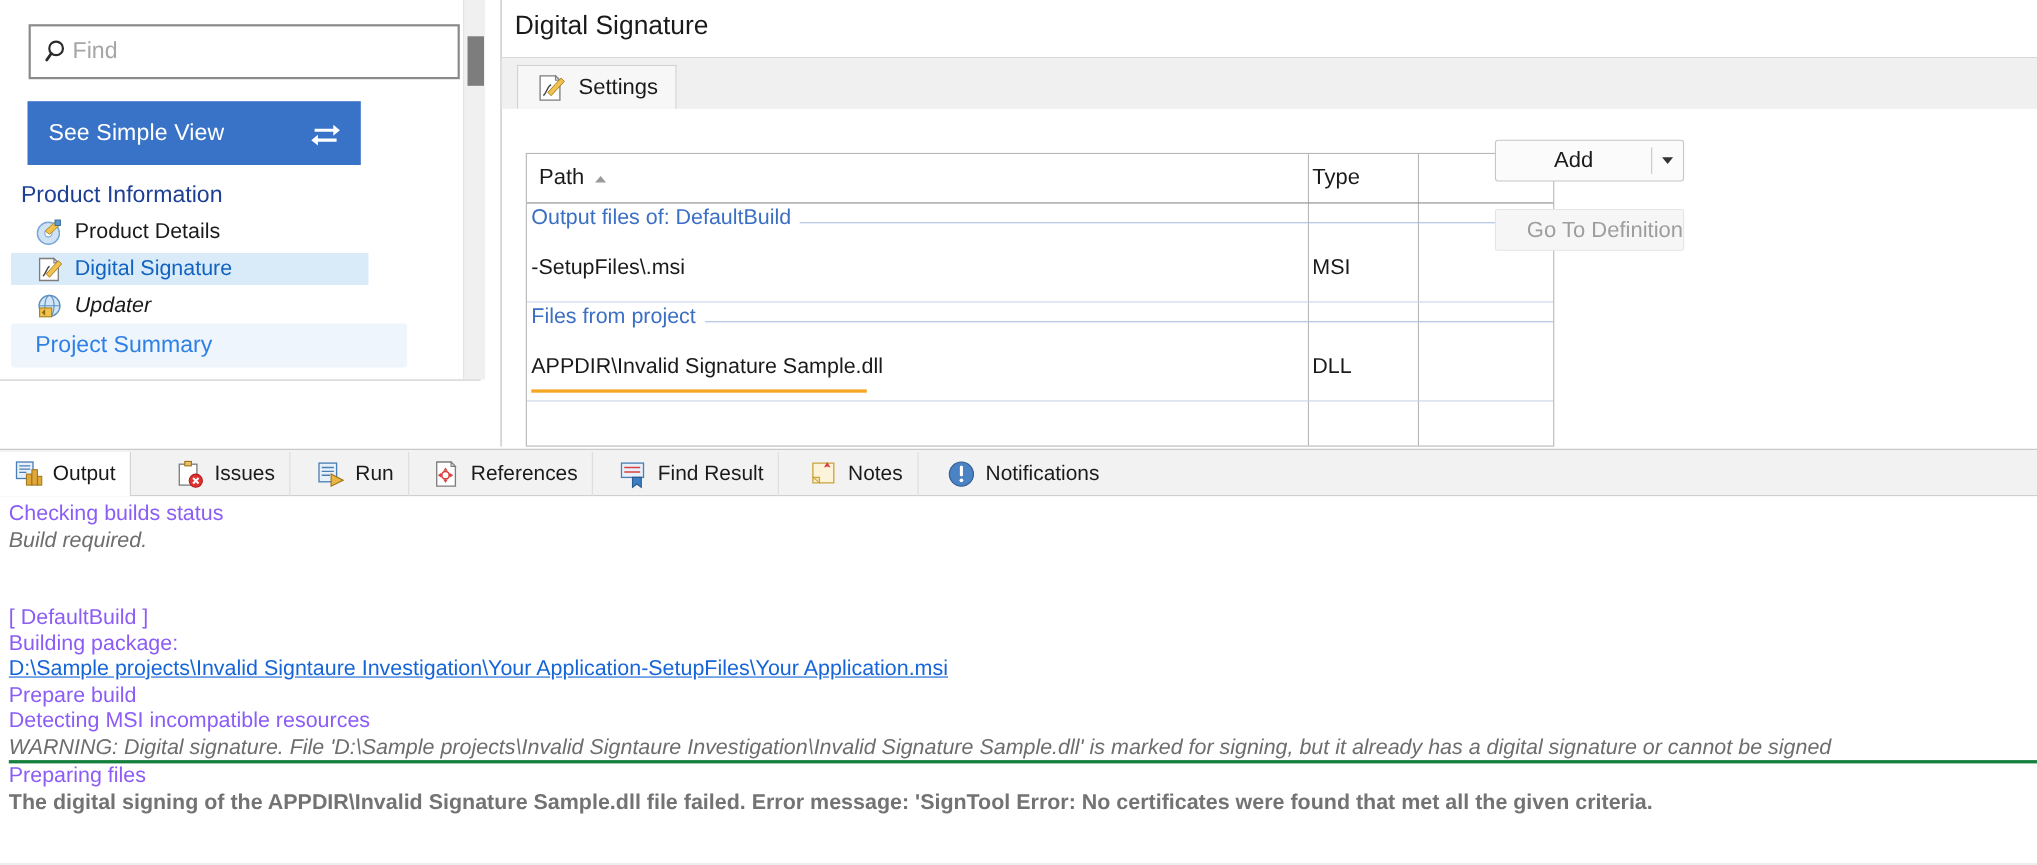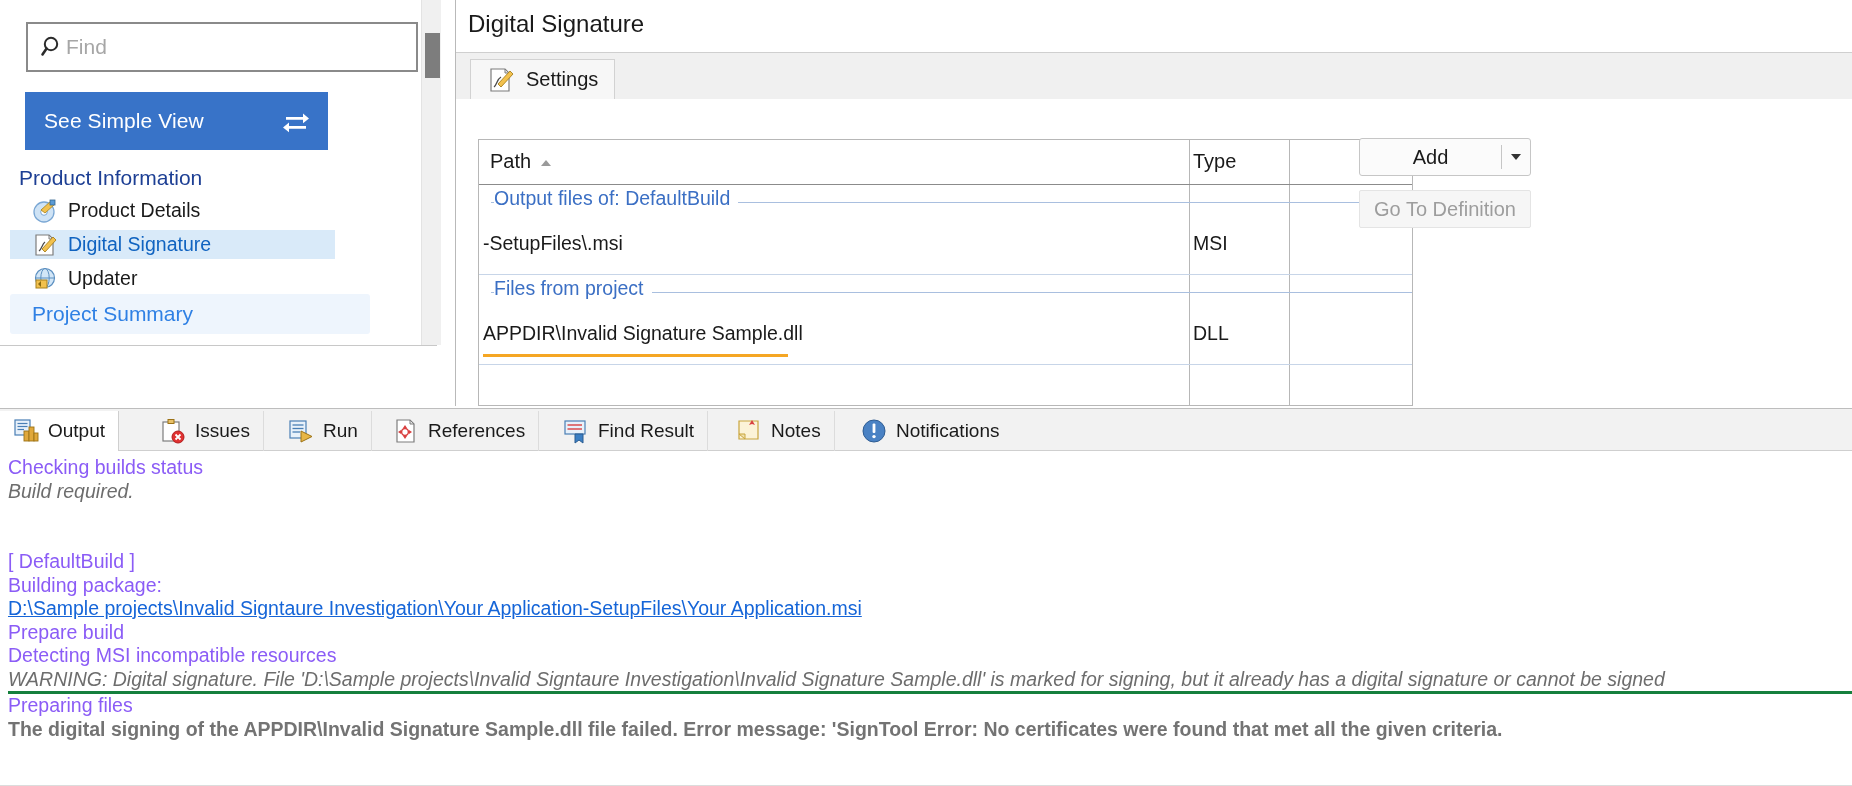--- a/index.html
+++ b/index.html
@@ -50,21 +50,21 @@
   }
   .nav-item {
     position: absolute; left: 10px; width: 325px; height: 29px;
     display: flex; align-items: center; padding-left: 22px; cursor: pointer;
   }
   .nav-item .nav-icon { width: 26px; height: 26px; flex: 0 0 26px; position: relative; margin-right: 10px;}
   .nav-item .nav-label { font-size: 19.5px; color: #1a1a1a; }
   #nav-product-details { top: 196px; }
   #nav-digital-signature { top: 230px; background: #d9eaf9; }
   #nav-digital-signature .nav-label { color: #1063c0; }
-  #nav-updater { top: 264px; }
+  #nav-updater { top: 264px; font-style: italic; }
 
   #project-summary {
     position: absolute; left: 10px; top: 294px; width: 360px; height: 40px;
     background: #eef5fd; border-radius: 3px;
     display: flex; align-items: center; padding-left: 22px; cursor: pointer;
   }
   #project-summary-label { font-size: 21px; color: #2f80e4; }
 
   #sidebar-bottom-strip {
     position: absolute; left: 0; top: 345px; width: 437px; height: 63px;
@@ -120,54 +120,54 @@
   #sort-arrow {
     position: absolute; left: 62px; top: 20px;
     width: 0; height: 0;
     border-left: 5px solid transparent; border-right: 5px solid transparent;
     border-bottom: 6px solid #9a9a9a;
   }
   .grid-group-row {
     position: absolute; left: 0; width: 100%; height: 31px;
   }
   .grid-group-label {
-    position: absolute; left: 15px; top: 2px; font-size: 19.5px; color: #3b6fc4;
+    position: absolute; left: 4px; top: 2px; font-size: 19.5px; color: #3b6fc4;
     background: #ffffff; padding-right: 8px; z-index: 2;
   }
   .grid-group-line {
     position: absolute; left: 12px; top: 17px; right: 0; height: 1px; background: #a9bfdf;
   }
   .grid-data-row {
     position: absolute; left: 0; width: 100%; height: 59px;
     border-bottom: 1px solid #c7d5e8;
   }
   .grid-cell-path { position: absolute; left: 4px; top: 16px; font-size: 19.5px; color: #1a1a1a; }
   .grid-cell-type { position: absolute; left: 714px; top: 16px; font-size: 19.5px; color: #1a1a1a; }
   .grid-row-error-underline {
     position: absolute; left: 4px; top: 48px; width: 305px; height: 3px; background: #f5a623;
   }
 
   #btn-add {
-    position: absolute; left: 902px; top: 39px; width: 172px; height: 38px;
+    position: absolute; left: 902px; top: 28px; width: 172px; height: 38px;
     border: 1px solid #c6c6c6; border-radius: 3px; background: #fbfbfb;
     display: flex; align-items: center; cursor: pointer;
   }
   #btn-add-label { flex: 1; text-align: center; font-size: 20px; color: #1a1a1a; }
   #btn-add-split { width: 1px; height: 24px; background: #c6c6c6; }
   #btn-add-caret {
     width: 28px; display: flex; align-items: center; justify-content: center;
   }
   #caret-shape {
     width: 0; height: 0; border-left: 5px solid transparent;
     border-right: 5px solid transparent; border-top: 6px solid #333;
   }
   #btn-goto {
     position: absolute; left: 902px; top: 91px; width: 172px; height: 38px;
     border: 1px solid #e4e4e4; border-radius: 2px; background: #f6f6f6;
-    display: flex; align-items: center; justify-content: center;
+    display: flex; align-items: center; justify-content: flex-end;
     font-size: 20px; color: #9d9d9d; cursor: default;
   }
 
   
   #bottom-panel {
     position: absolute; left: 0; top: 408px; width: 1852px; height: 378px;
     background: #ffffff; border-top: 1px solid #bdbdbd;
   }
   #bottom-tabstrip {
     position: absolute; left: 0; top: 0; width: 1852px; height: 42px;

